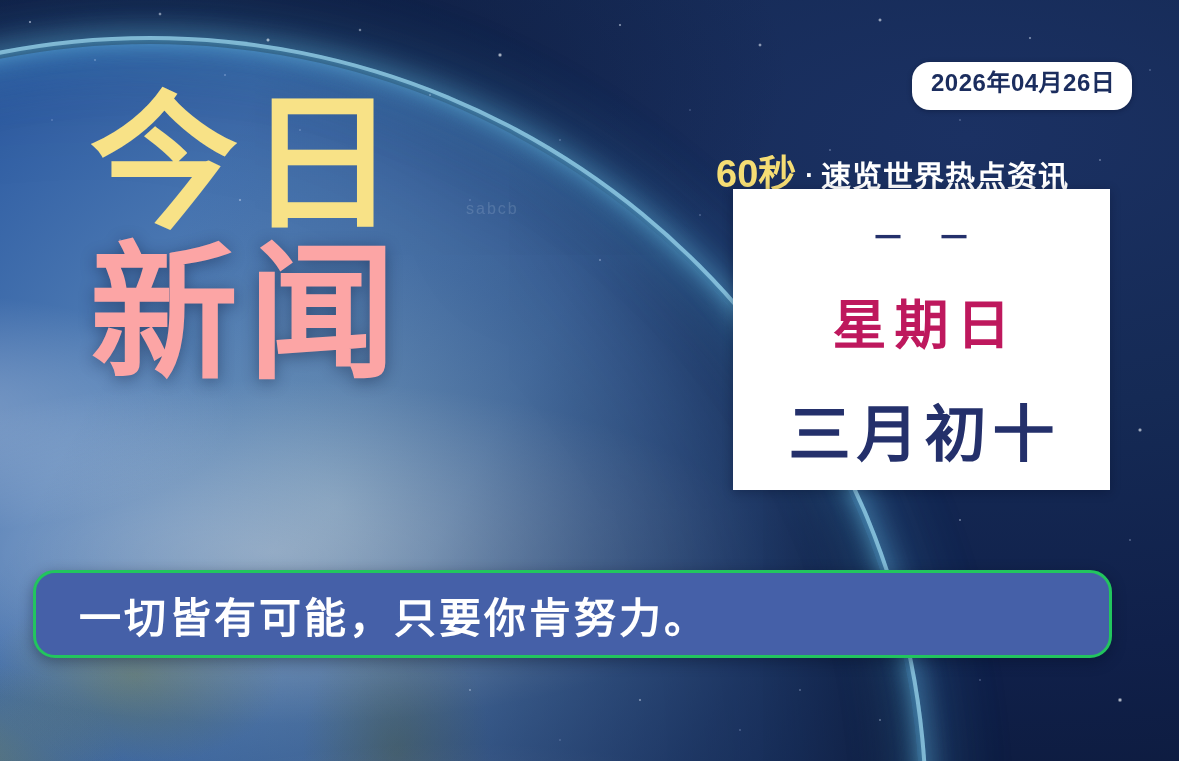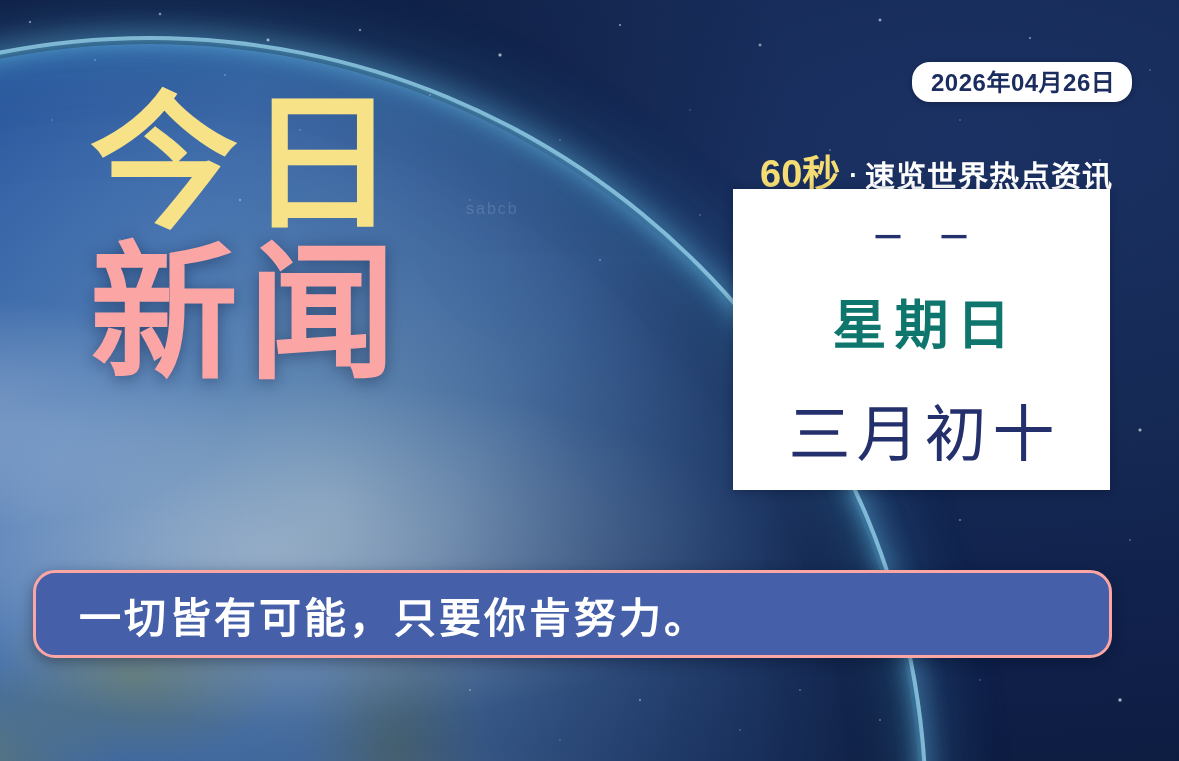--- a/index.html
+++ b/index.html
@@ -173,21 +173,21 @@
   .layer {
     position: absolute;
     inset: 0;
   }
 
   .date-badge {
     position: absolute;
     left: 912px;
     top: 62px;
     height: 36px;
-    padding: 0 17px 4px 19px;
+    padding: 0 17px 12px 19px;
     display: flex;
     align-items: center;
     background: #ffffff;
     border-radius: 18px;
     color: #1b2d5e;
     font-size: 24px;
     font-weight: 700;
     letter-spacing: .5px;
     white-space: nowrap;
     box-shadow: 0 1px 5px rgba(4,10,30,.35);
@@ -209,21 +209,21 @@
   }
   .brand-jinri { color: #f8e287; }
   .brand-xinwen {
     color: #fca5a5;
     margin-top: 14px;
     text-shadow: 0 3px 16px rgba(10,22,52,.42);
   }
 
   .tagline {
     position: absolute;
-    left: 760px;
+    left: 716px;
     top: 143px;
     display: flex;
     align-items: baseline;
     white-space: nowrap;
   }
   .tagline-60 {
     font-size: 38px;
     font-weight: 900;
     color: #f5dd74;
     letter-spacing: 0px;
@@ -264,48 +264,48 @@
     justify-content: center;
     color: #24306b;
     font-size: 33px;
     font-weight: 800;
     letter-spacing: 1px;
     margin-top: 10px;
     white-space: nowrap;
   }
   .issue-dash { margin: 0 16px; font-weight: 800; }
   .weekday {
-    color: #0f766e;
+    color: #be185d;
     font-size: 54px;
     font-weight: 900;
     letter-spacing: 8px;
     margin-top: 22px;
     text-indent: 8px;
     white-space: nowrap;
     text-align: right;
   }
   .lunar {
     color: #24306b;
     font-size: 62px;
-    font-weight: 400;
+    font-weight: 700;
     letter-spacing: 6px;
     margin-top: 24px;
     text-indent: 6px;
     white-space: nowrap;
   }
 
   .quote-banner {
     position: absolute;
     left: 33px;
     top: 570px;
     width: 1079px;
     height: 88px;
     box-sizing: border-box;
     background: #4560a8;
-    border: 3px solid #fca5a5;
+    border: 3px solid #22c55e;
     border-radius: 22px;
     display: flex;
     align-items: center;
     padding-left: 43px;
     box-shadow: 0 4px 14px rgba(5,12,34,.38);
   }
   .quote-text {
     color: #ffffff;
     font-size: 42px;
     font-weight: 800;

